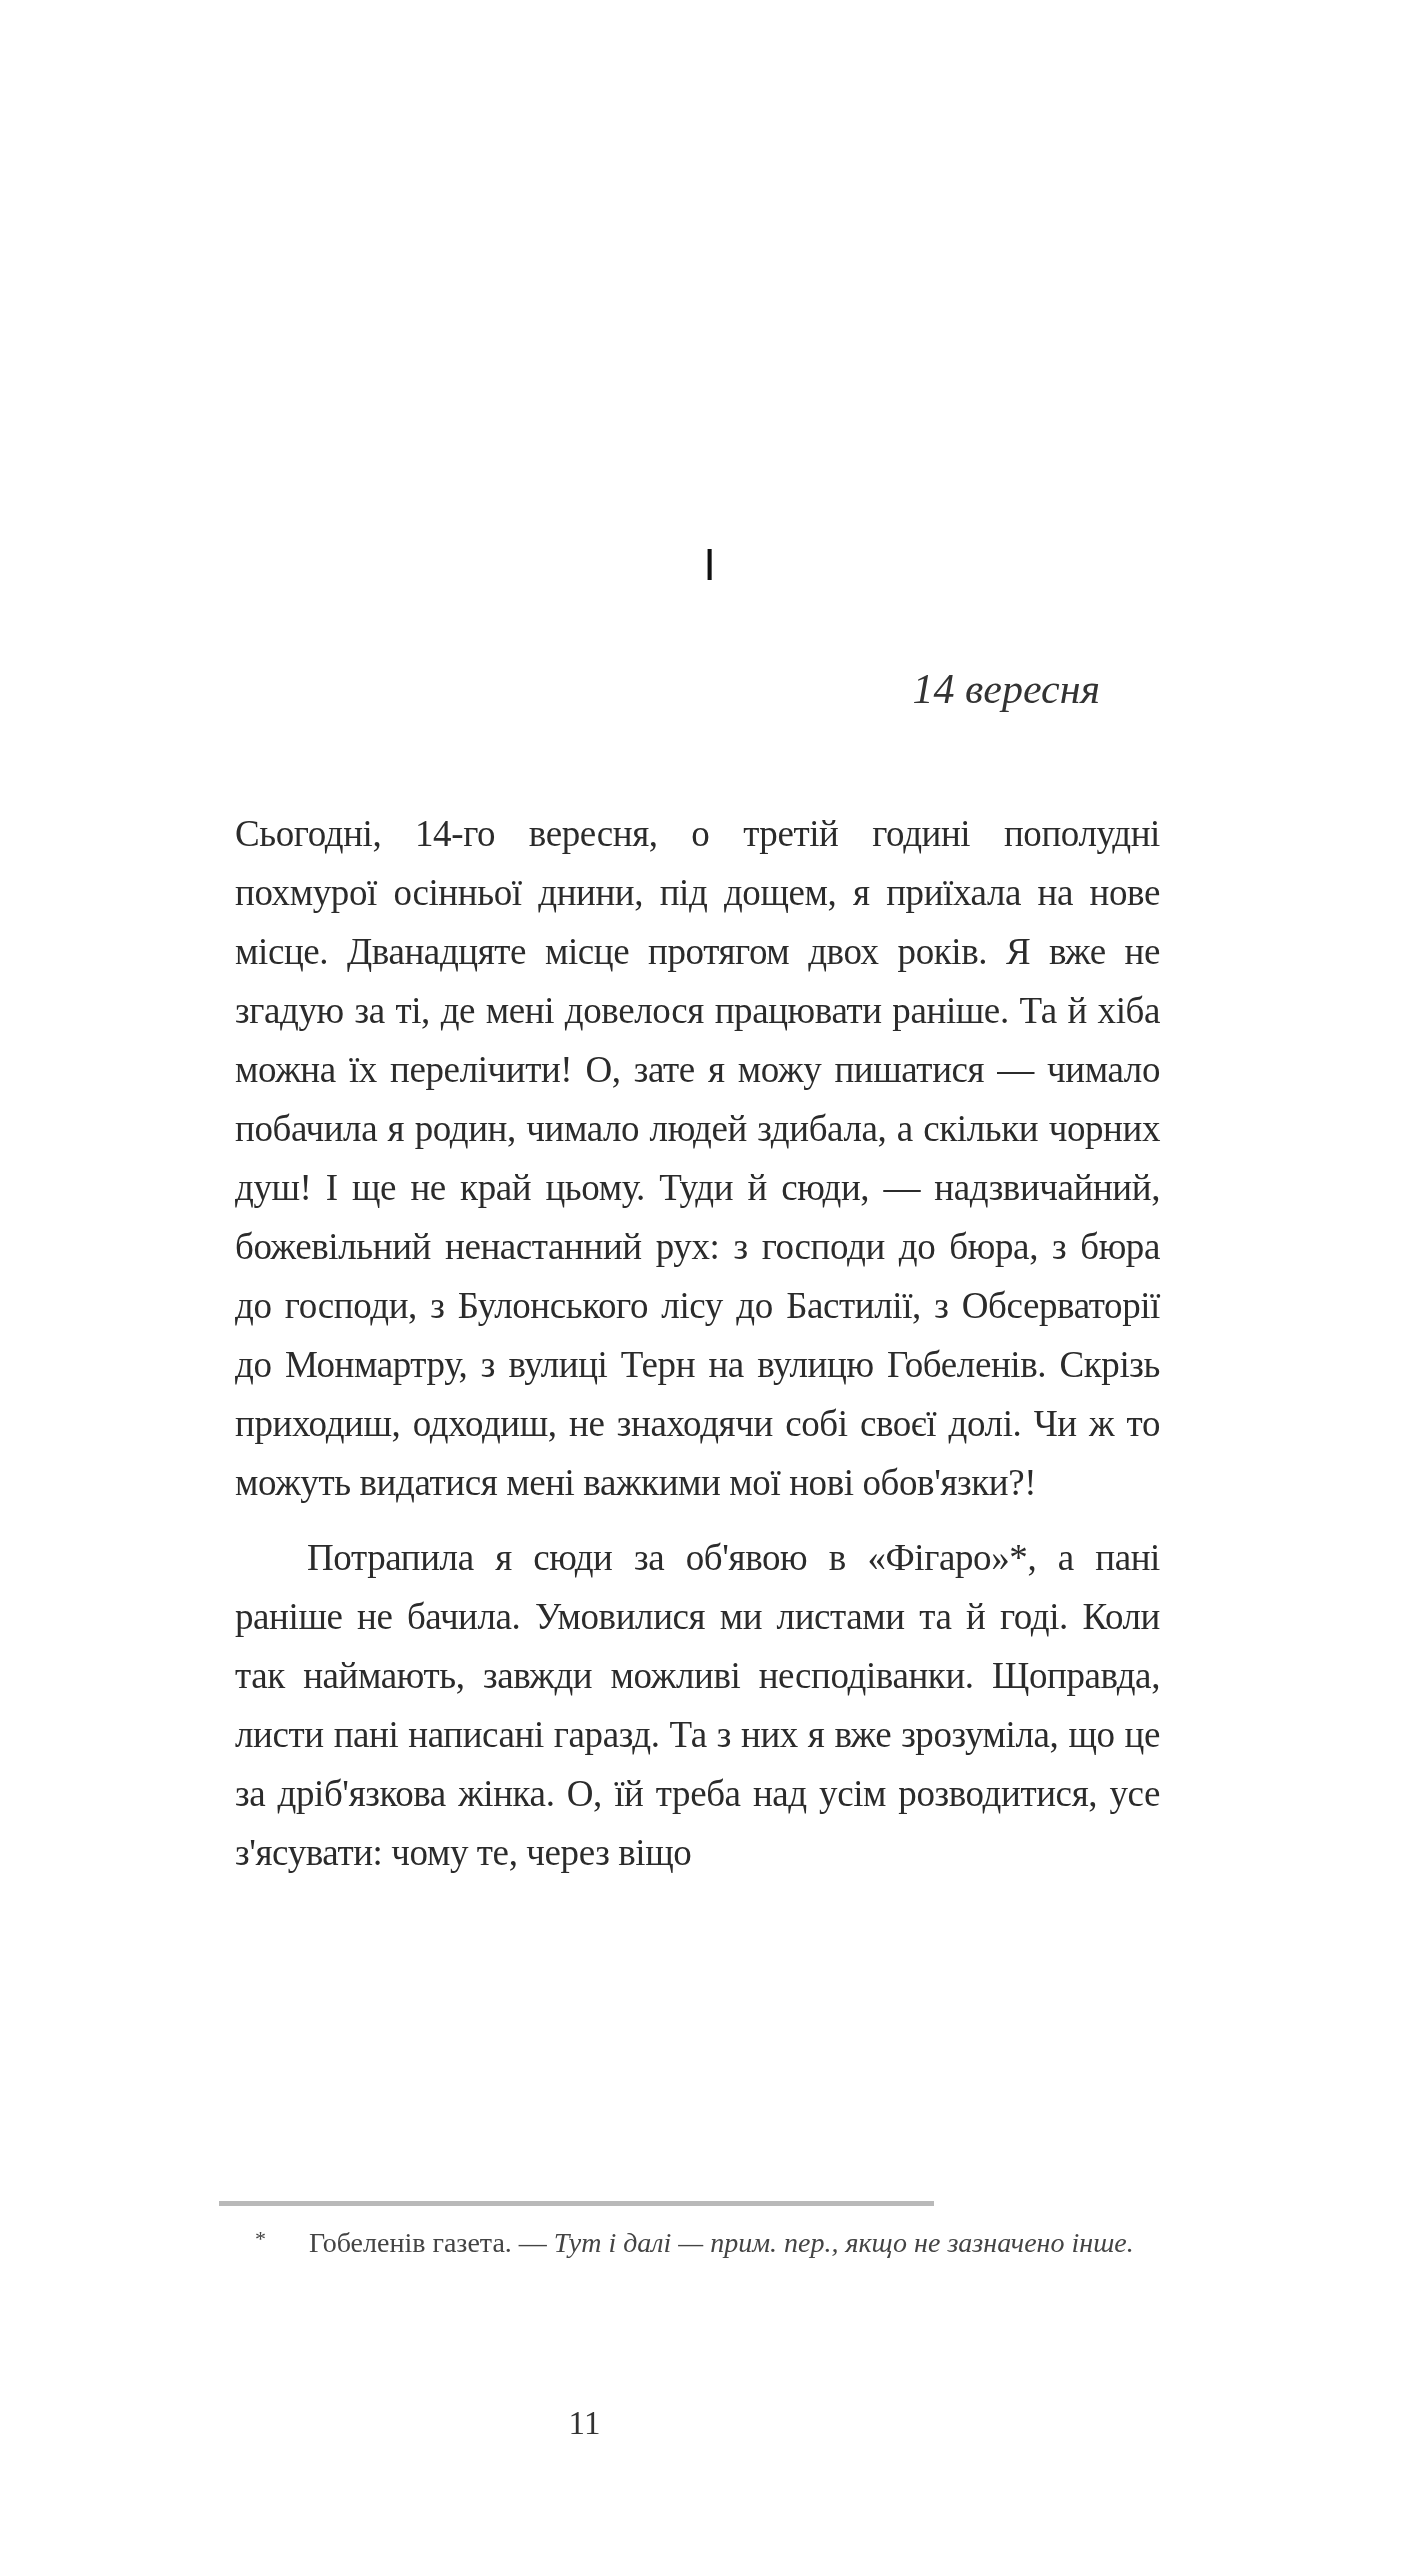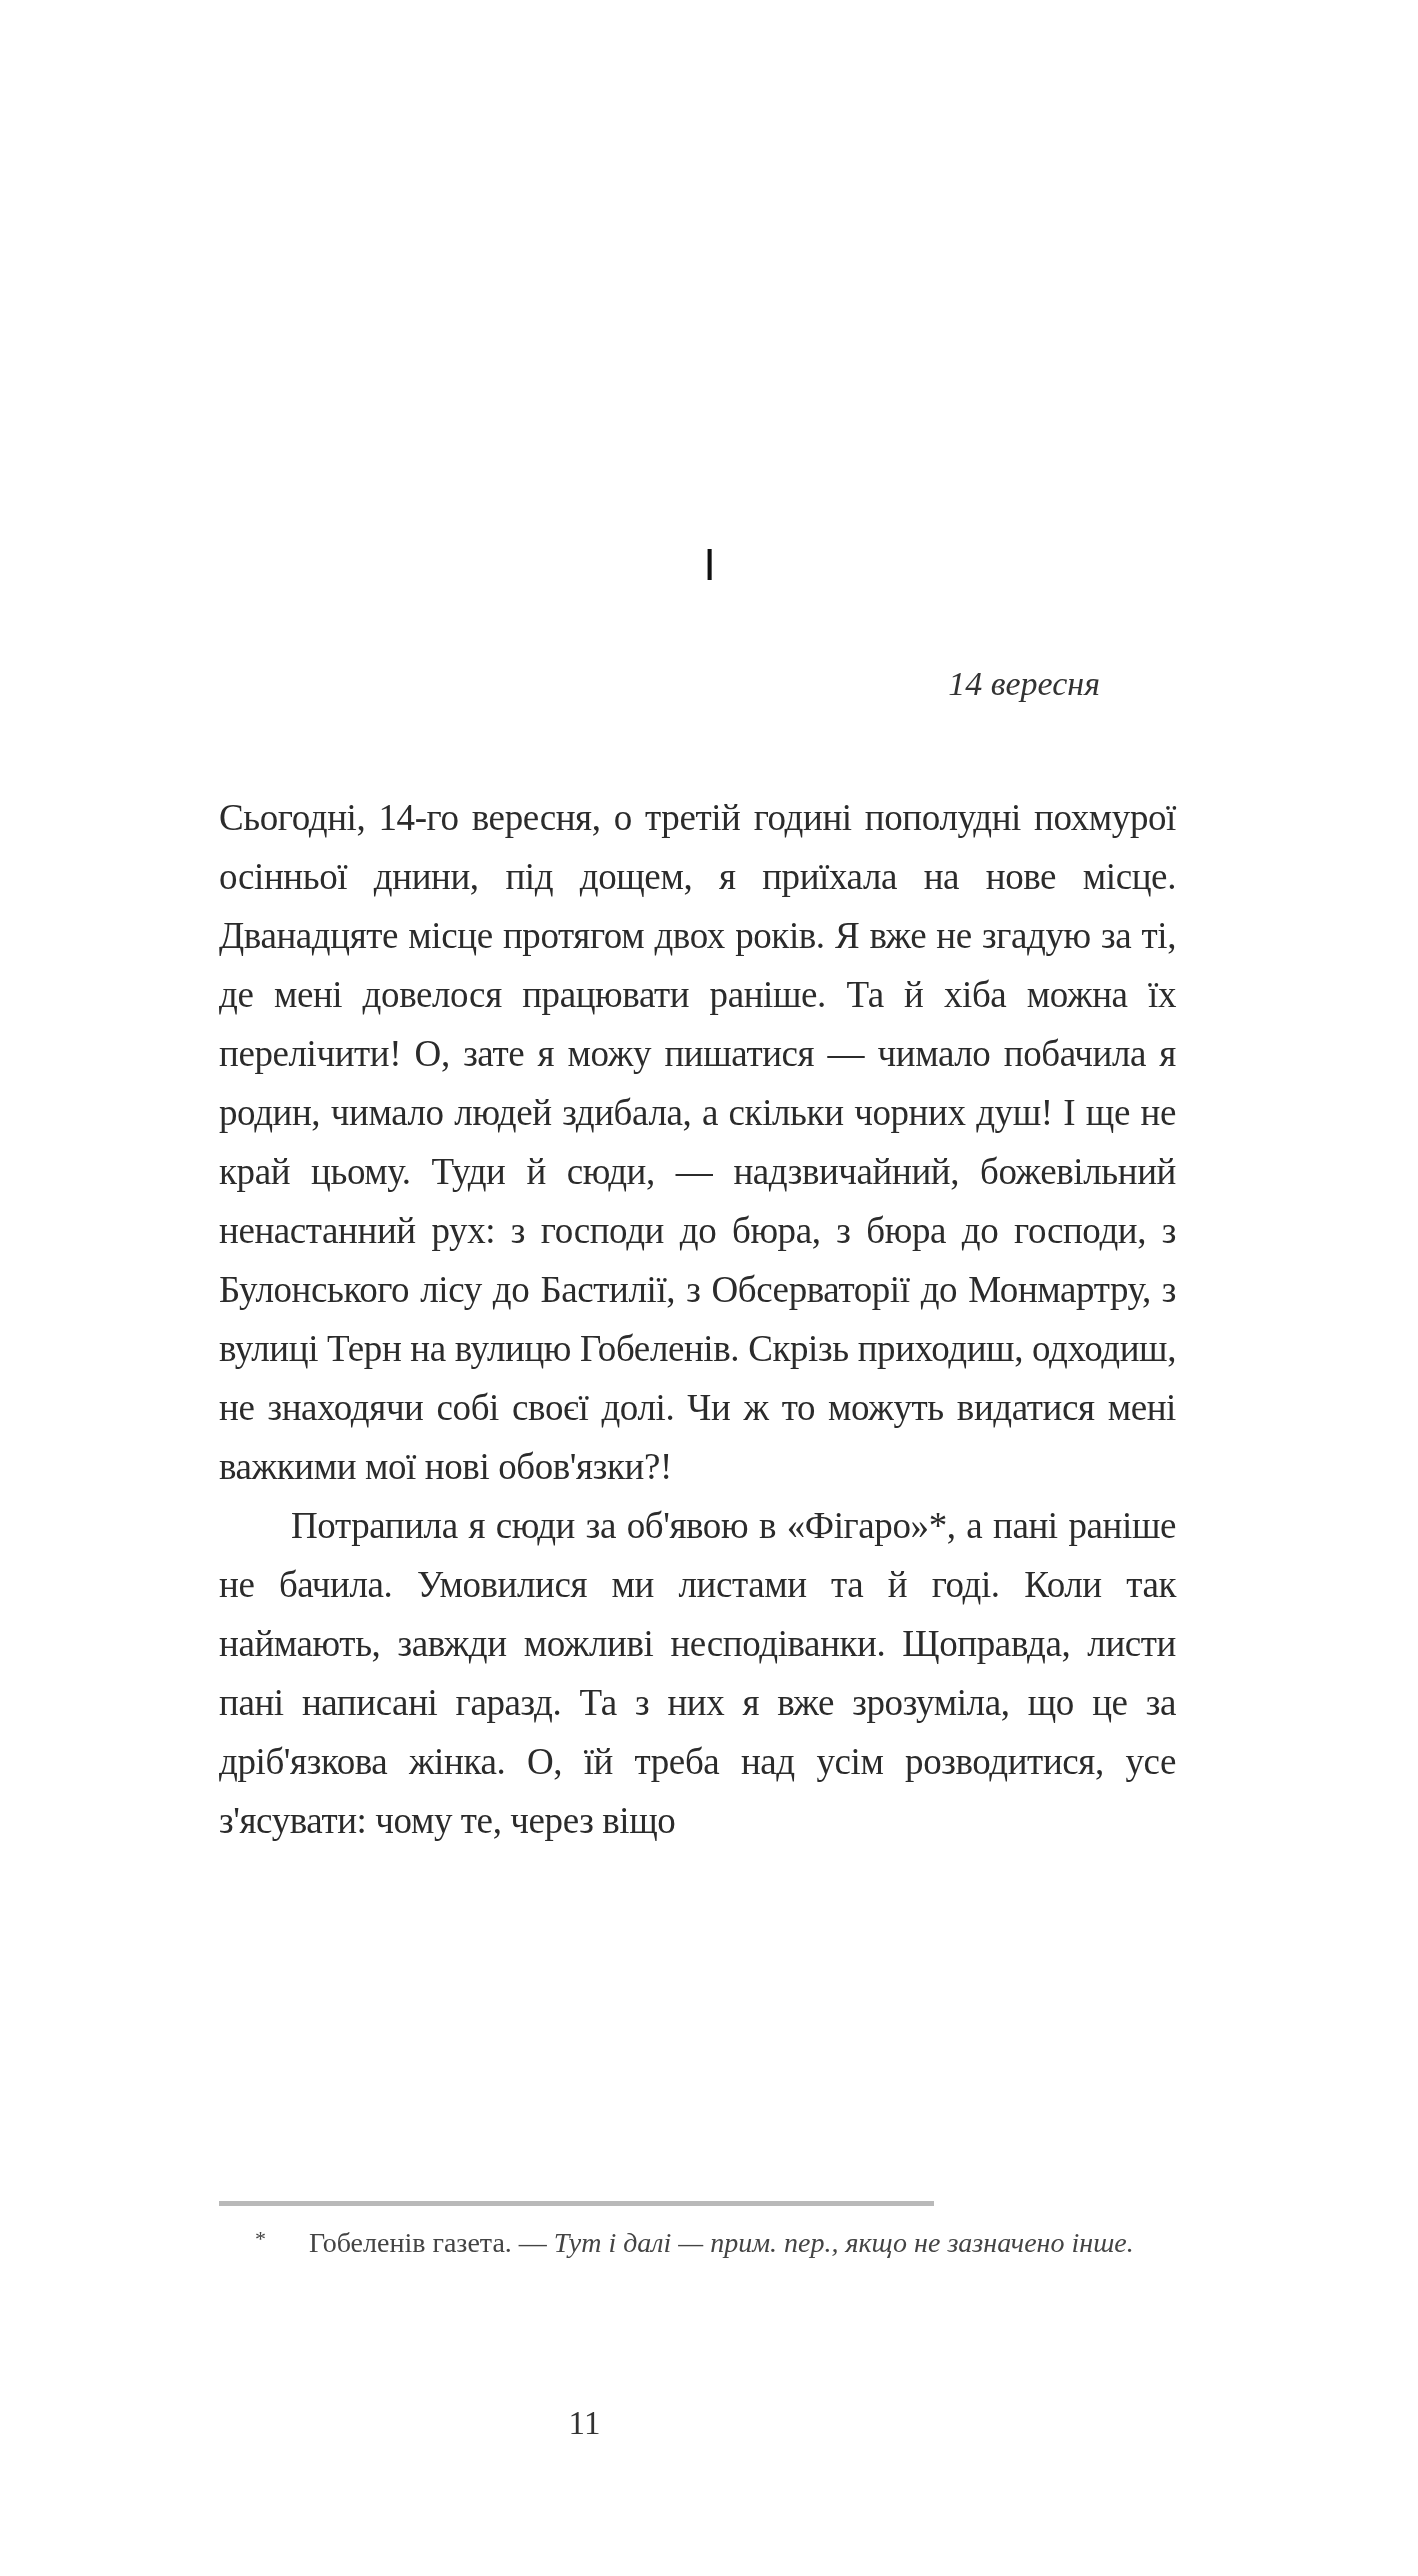--- a/index.html
+++ b/index.html
@@ -1,23 +1,23 @@
 <!DOCTYPE html>
 <html style="font-size:12px"><head>
 <meta charset="utf-8">
 <style>
   html, body { margin:0; padding:0; background:#ffffff; }
   body { width:1419px; height:2576px; position:relative; overflow:hidden;
          font-family:"Liberation Serif","DejaVu Serif",serif; color:#2a2a2a; }
   .chapter { position:absolute; left:0; width:1419px; top:543px; text-align:center;
              font-family:"Liberation Sans","DejaVu Sans",sans-serif; font-size:44px; font-weight:400; color:#111; line-height:1; }
-  .date { position:absolute; right:319px; top:665px; font-style:italic; font-size:34px; color:#333; }
+  .date { position:absolute; right:319px; top:665px; font-style:italic; font-size:42px; color:#333; }
   .body { position:absolute; left:219px; width:957px; top:788px; font-size:37px; line-height:59px;
           text-align:justify; color:#2b2b2b; letter-spacing:-0.4px; }
-  .body p { margin:0; }
+  .body p { margin:16px; }
   .body p.indent { text-indent:72px; }
   .rule { position:absolute; left:219px; top:2201px; width:715px; height:5.2px; background:#b9b9b9; }
   .fn { position:absolute; left:255px; top:2221px; width:920px; font-size:28px; line-height:43px; color:#444; }
   .fn .mark { position:absolute; left:0; top:-4.4px; font-size:22px; }
   .fn .txt { display:block; margin-left:54px; }
   .fn i { font-style:italic;text-align:center; }
   .pagenum { position:absolute; left:0; width:1169px; top:2405px; text-align:center; font-size:33px; color:#333; }
 </style>
 </head>
 <body>

